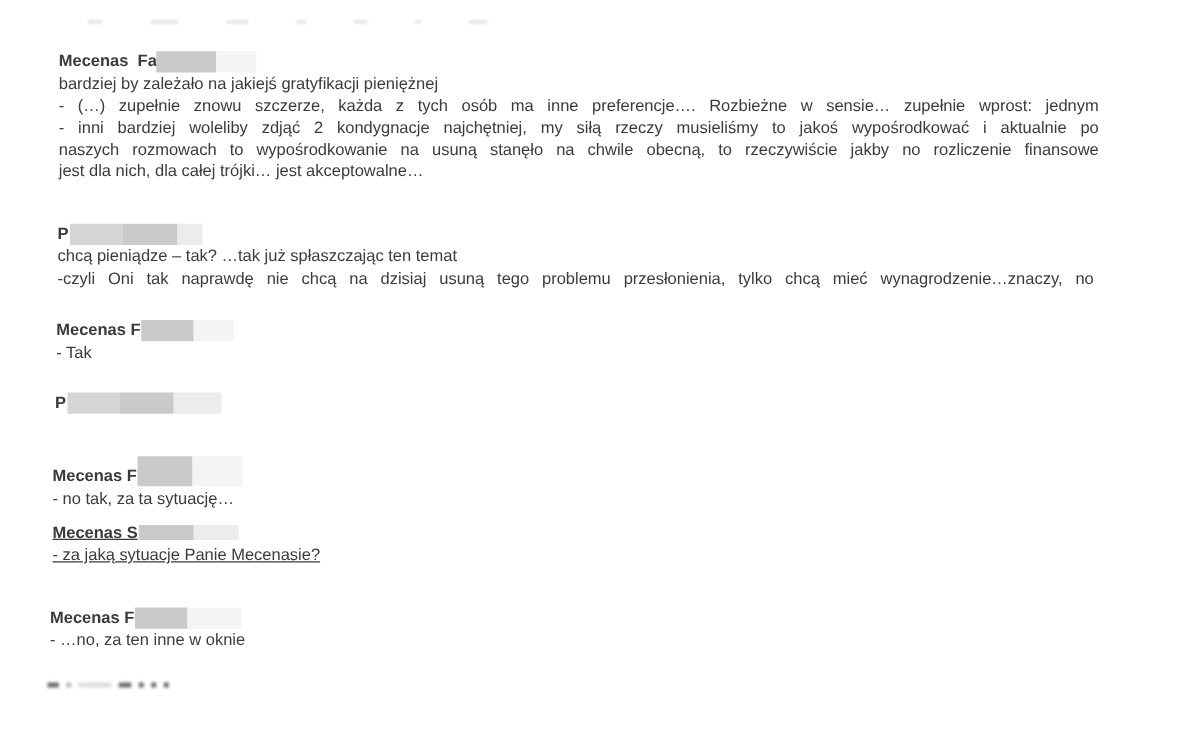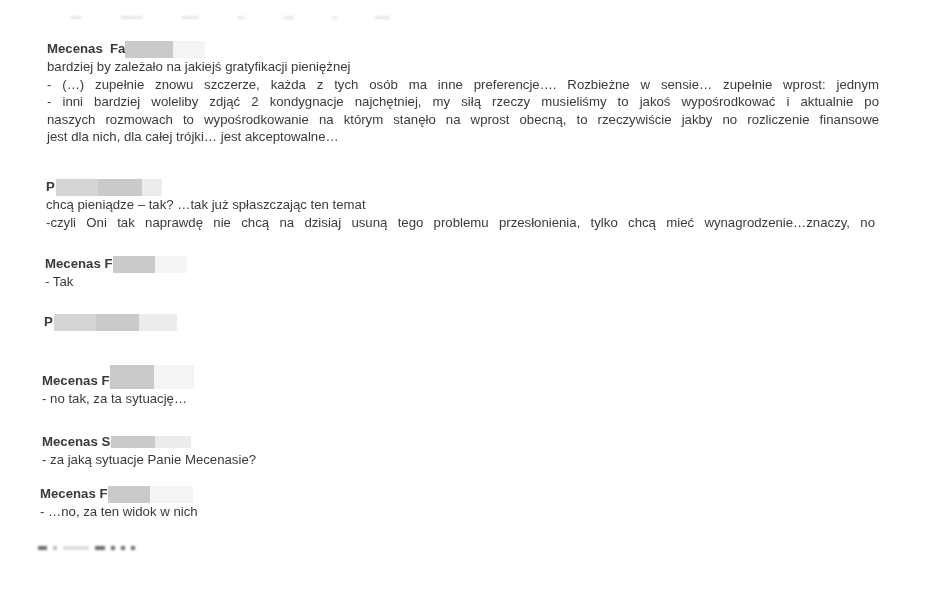--- a/index.html
+++ b/index.html
@@ -110,21 +110,21 @@
       <span class="name">Mecenas  F</span>
         <span>a</span>
       <span class="redact" style="margin-left:0;">
         <i class="r-dark" style="width:48px"></i>
           <i class="r-faint" style="width:32px"></i>
       </span>
     </div>
     <span class="line">bardziej by zależało na jakiejś gratyfikacji pieniężnej</span>
     <span class="line justify">- (…) zupełnie znowu szczerze, każda z tych osób ma inne preferencje…. Rozbieżne w sensie…  zupełnie wprost: jednym</span>
     <span class="line justify">- inni bardziej woleliby zdjąć 2 kondygnacje najchętniej, my siłą rzeczy musieliśmy to jakoś wypośrodkować i aktualnie po</span>
-    <span class="line justify">naszych rozmowach to wypośrodkowanie na którym stanęło na wprost obecną, to rzeczywiście jakby no rozliczenie finansowe</span>
+    <span class="line justify">naszych rozmowach to wypośrodkowanie na usuną stanęło na chwile obecną, to rzeczywiście jakby no rozliczenie finansowe</span>
     <span class="line">jest dla nich, dla całej trójki… jest akceptowalne…</span>
   </div>
 
   <div class="entry" style="left:46px; top:178px; width:829px;">
     <div class="speaker">
       <span class="name">P</span>
       <span class="redact">
         <i class="r-mid" style="width:42px"></i>
           <i class="r-dark" style="width:44px"></i>
           <i class="r-light" style="width:20px"></i>
@@ -160,40 +160,40 @@
     <div class="speaker">
       <span class="name">Mecenas F</span>
       <span class="redact" style="height:24px; margin-top:-8px;">
         <i class="r-dark" style="width:44px"></i>
           <i class="r-faint" style="width:40px"></i>
       </span>
     </div>
     <span class="line">- no tak, za ta sytuację…</span>
   </div>
 
-  <div class="entry" style="left:42px; top:433px;">
+  <div class="entry" style="left:42px; top:417px;text-decoration:underline;">
     <div class="speaker">
       <span class="name">Mecenas S</span>
       <span class="redact" style="height:12px;">
         <i class="r-dark" style="width:44px"></i>
           <i class="r-light" style="width:36px"></i>
       </span>
     </div>
     <span class="line">- za jaką sytuacje Panie Mecenasie?</span>
   </div>
 
   <div class="entry" style="left:40px; top:485px;">
     <div class="speaker">
       <span class="name">Mecenas F</span>
       <span class="redact">
         <i class="r-dark" style="width:42px"></i>
           <i class="r-faint" style="width:43px"></i>
       </span>
     </div>
-    <span class="line">- …no, za ten widok w nich</span>
+    <span class="line">- …no, za ten inne w oknie</span>
   </div>
 
   <div class="cutoff-bottom">
     <span style="width:9px"></span>
     <span style="width:4px; background:#bbb"></span>
     <span style="width:26px; background:#ddd"></span>
     <span style="width:10px"></span>
     <span style="width:4px"></span>
     <span style="width:4px"></span>
     <span style="width:4px"></span>

